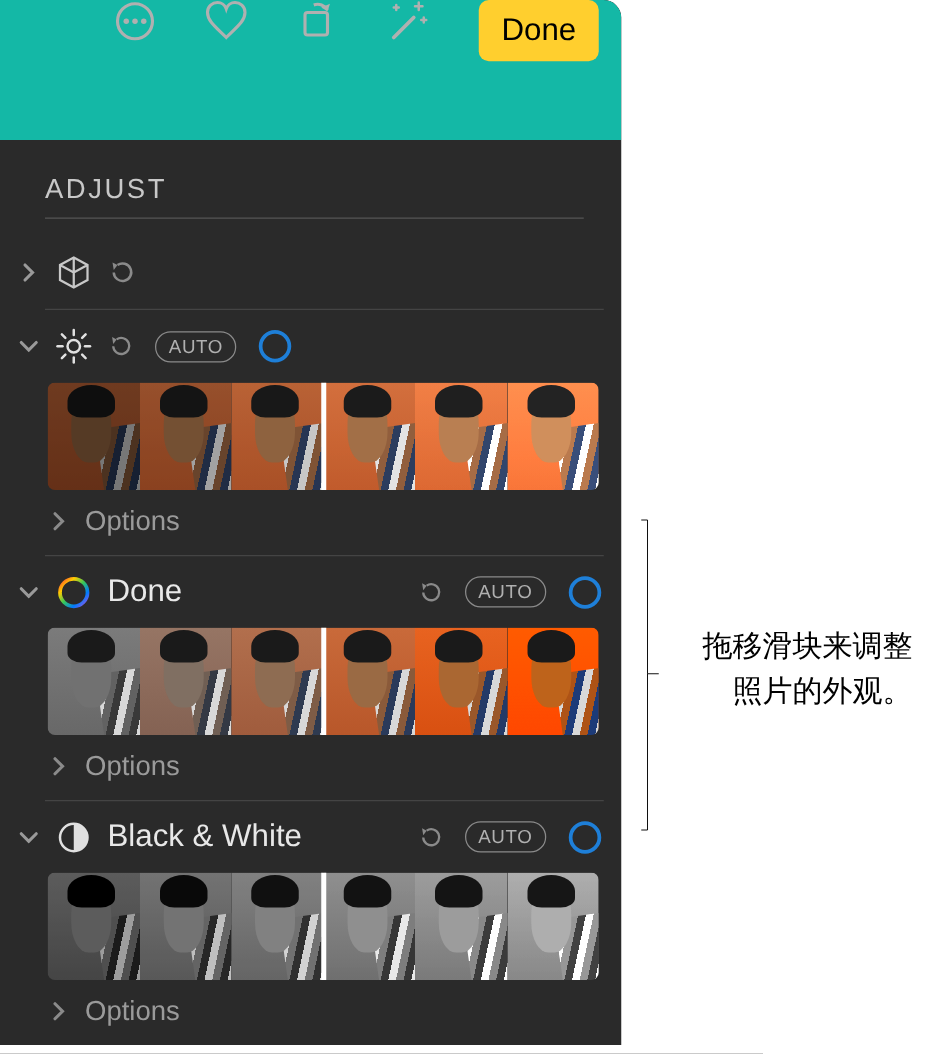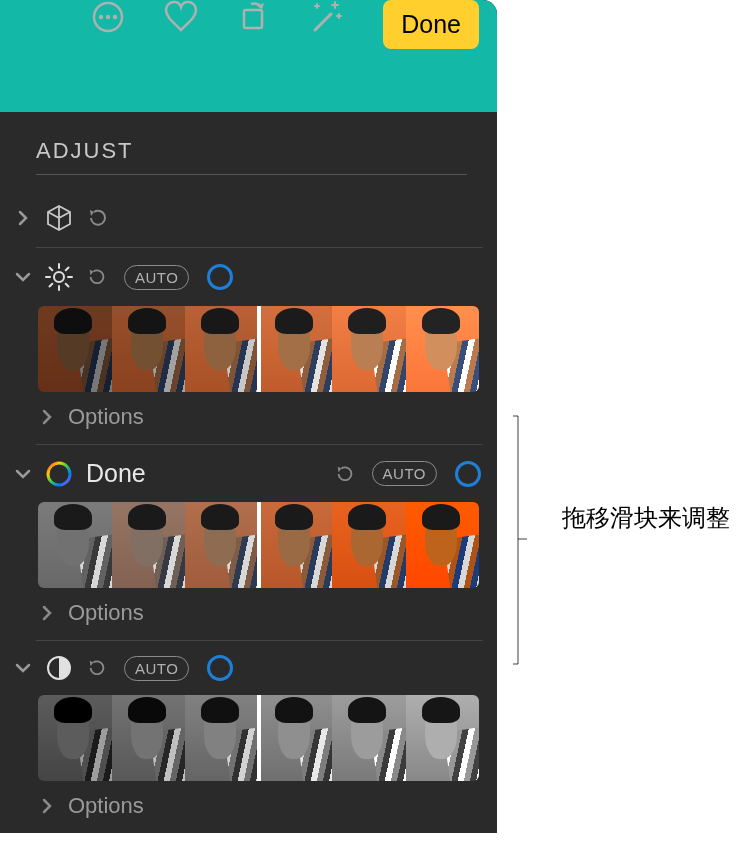--- a/index.html
+++ b/index.html
@@ -449,20 +449,21 @@
       <svg width="16" height="10" viewBox="0 0 16 10">
           <path d="M2 2 L8 8 L14 2" fill="none" stroke="#9a9a9a" stroke-width="2.5" stroke-linecap="round"></path>
         </svg>
     </span>
     <span class="row-icon">
       <svg width="26" height="26" viewBox="0 0 26 26">
           <circle cx="13" cy="13" r="11" fill="none" stroke="#e0e0e0" stroke-width="2"></circle>
           <path d="M13 2 A11 11 0 0 1 13 24 Z" fill="#e0e0e0"></path>
         </svg>
     </span>
+    <span class="row-label">Black &amp; White</span>
     <span class="reset-icon">
       <svg width="22" height="22" viewBox="0 0 24 24">
           <path d="M5 12 A7 7 0 1 0 8 6" fill="none" stroke="#8a8a8a" stroke-width="2"></path>
           <path d="M4 4 L8 6 L5 10 Z" fill="#8a8a8a"></path>
         </svg>
     </span>
     <span class="auto-pill">AUTO</span>
     <span class="circle-toggle"></span>
   </div>
   <div class="preview-strip">
@@ -526,14 +527,15 @@
   </div>
 
 </div>
 
 <div class="callout">
   <svg class="callout-bracket" width="40" height="500" viewBox="0 0 40 500">
     <path d="M2 2 L12 2 L12 248 L30 248 M12 248 L12 498 L2 498" fill="none" stroke="#000" stroke-width="1.5"></path>
   </svg>
   <div class="callout-text">
     <div>拖移滑块来调整</div>
+    <div>照片的外观。</div>
   </div>
 </div>
 
 </body></html>

